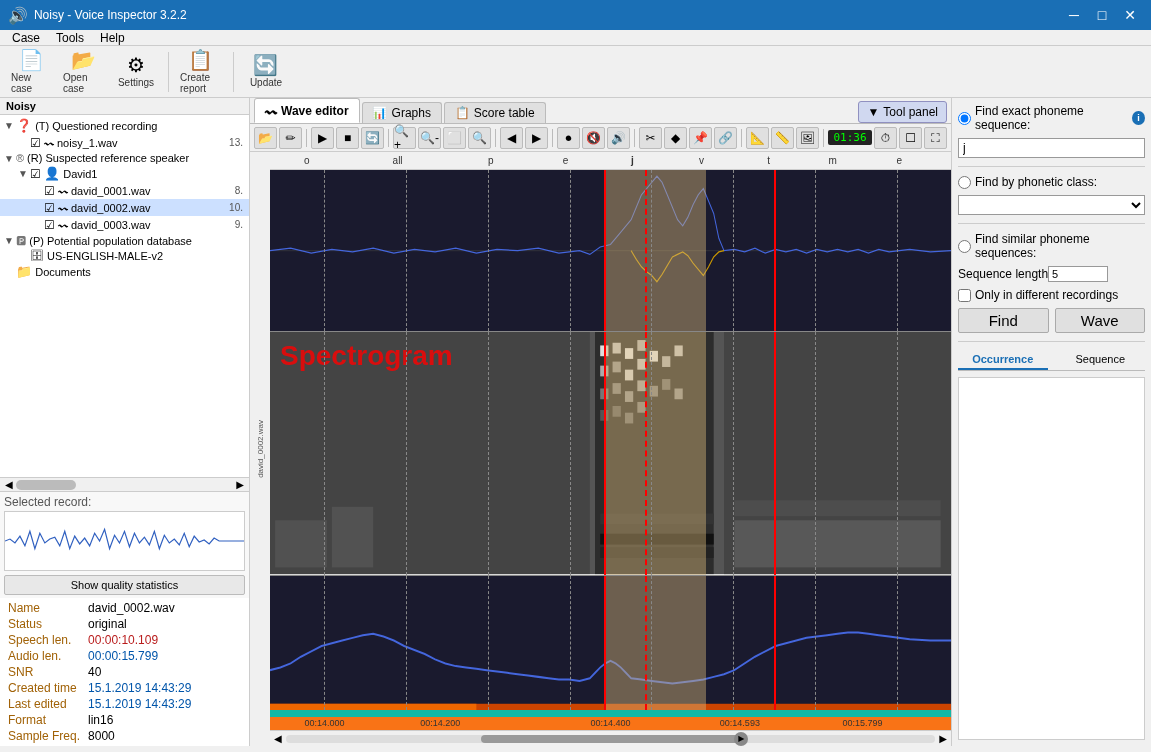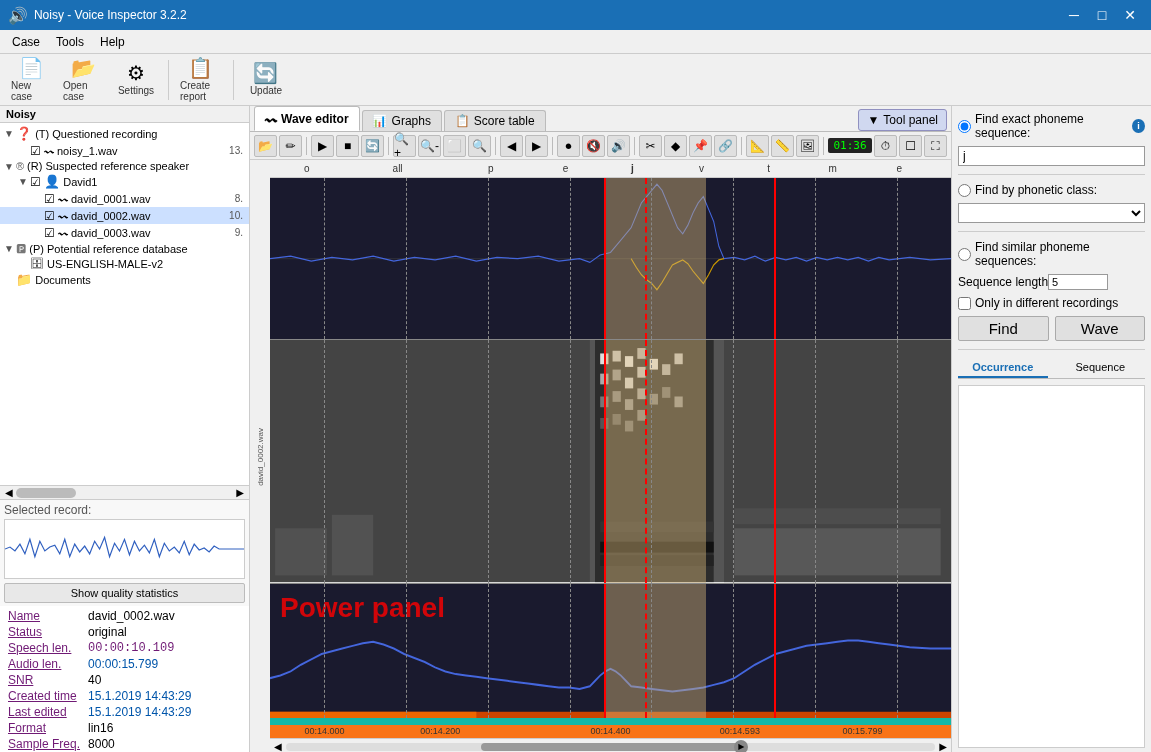--- a/index.html
+++ b/index.html
@@ -20,21 +20,21 @@
     .title-bar-controls { display: flex; gap: 2px; }
     .title-btn {
       width: 26px; height: 26px; background: transparent; border: none; color: white;
       cursor: pointer; display: flex; align-items: center; justify-content: center;
       font-size: 14px;
     }
 
     
     .menu-bar {
       background: #f0f0f0;
-      height: 24px;
+      height: 16px;
       display: flex;
       align-items: center;
       padding: 0 4px;
       border-bottom: 1px solid #ccc;
     }
     .menu-item {
       padding: 2px 8px;
       cursor: pointer;
       border-radius: 2px;
     }
@@ -151,24 +151,23 @@
     .props-table {
       width: 100%;
       border-collapse: collapse;
       font-size: 11px;
     }
     .props-table td {
       padding: 1px 4px;
       vertical-align: top;
     }
     .props-table td:first-child {
-      color: #701a75;
+      color: #a16207;
       white-space: nowrap;
       width: 70px;
-      text-decoration: underline;
     }
     .props-table td:last-child {
       color: #0055aa;
     }
     .props-table td.val-black { color: #000 !important; }
 
     
     .center-panel {
       flex: 1;
       display: flex;
@@ -543,21 +542,21 @@
         <span class="tree-checkbox">☑</span>
         <span class="tree-icon" style="font-size:10px;">〰</span>
         <span class="tree-label">david_0003.wav</span>
         <span class="tree-value">9.</span>
       </div>
 
       <div class="tree-item">
         <span class="tree-indent" style="width:0px"></span>
         <span class="tree-toggle">▼</span>
         <span class="tree-icon" style="font-size:11px; color:#777;">🅿</span>
-        <span class="tree-label">(P) Potential reference database</span>
+        <span class="tree-label">(P) Potential population database</span>
       </div>
       <div class="tree-item">
         <span class="tree-indent" style="width:14px"></span>
         <span class="tree-toggle"></span>
         <span class="tree-icon" style="font-size:11px;">🗄</span>
         <span class="tree-label">US-ENGLISH-MALE-v2</span>
       </div>
 
       <div class="tree-item">
         <span class="tree-indent" style="width:0px"></span>
@@ -591,21 +590,21 @@
           <tr>
             <td>Name</td>
             <td class="val-black">david_0002.wav</td>
           </tr>
           <tr>
             <td>Status</td>
             <td class="val-black">original</td>
           </tr>
           <tr>
             <td>Speech len.</td>
-            <td style="color:#701a75;font-family:Liberation Mono, monospace;">00:00:10.109</td>
+            <td style="color:#b91c1c;">00:00:10.109</td>
           </tr>
           <tr>
             <td>Audio len.</td>
             <td style="color:#0055aa;">00:00:15.799</td>
           </tr>
           <tr>
             <td>SNR</td>
             <td class="val-black">40</td>
           </tr>
           <tr>
@@ -727,20 +726,21 @@
 
             <line x1="0" y1="65" x2="660" y2="65" stroke="#444" stroke-width="0.5"></line>
 
             <polyline fill="none" stroke="#4466dd" stroke-width="1" points="0,65 20,63 40,67 60,64 80,66 100,63 120,67 140,64 160,66 180,63 200,67 220,64 240,65 260,63 280,67 300,65 310,68 320,62 330,60 340,50 350,40 355,30 360,20 365,15 370,10 375,5 380,10 385,20 390,30 395,40 400,45 405,38 410,28 415,20 420,15 425,25 430,35 435,55 440,65 450,64 460,66 470,63 480,67 490,64 500,66 510,64 520,67 530,64 540,66 550,64 560,66 570,64 580,67 590,64 600,66 620,64 640,66 660,65"></polyline>
 
             <polyline fill="none" stroke="#cc9900" stroke-width="1" points="350,65 355,72 360,78 365,82 370,85 375,90 380,84 385,77 390,70 395,68 400,66 405,69 410,75 415,80 420,85 425,78 430,70 435,66 440,65"></polyline>
           </svg>
         </div>
 
         <div class="viz-panel" style="flex:1.8;">
+          <div class="panel-label">Spectrogram</div>
           
           <div class="highlight-region" style="left:49%; width:15%;"></div>
           
           <div class="dashed-line" style="left:8%;"></div>
           <div class="dashed-line" style="left:20%;"></div>
           <div class="dashed-line" style="left:32%;"></div>
           <div class="dashed-line" style="left:44%;"></div>
           <div class="dashed-line" style="left:56%;"></div>
           <div class="dashed-line" style="left:68%;"></div>
           <div class="dashed-line" style="left:80%;"></div>
@@ -787,21 +787,20 @@
 
             <rect x="440" y="0" width="220" height="180" fill="#444"></rect>
             <rect x="450" y="140" width="200" height="35" fill="#666" opacity="0.6"></rect>
             <rect x="450" y="125" width="200" height="12" fill="#555" opacity="0.5"></rect>
 
             <rect x="0" y="0" width="310" height="180" fill="#333" opacity="0.5"></rect>
           </svg>
         </div>
 
         <div class="viz-panel" style="flex:1; border-bottom:none;">
-          <div class="panel-label">Power panel</div>
           
           <div class="highlight-region" style="left:49%; width:15%;"></div>
           
           <div class="dashed-line" style="left:8%;"></div>
           <div class="dashed-line" style="left:20%;"></div>
           <div class="dashed-line" style="left:32%;"></div>
           <div class="dashed-line" style="left:44%;"></div>
           <div class="dashed-line" style="left:56%;"></div>
           <div class="dashed-line" style="left:68%;"></div>
           <div class="dashed-line" style="left:80%;"></div>

